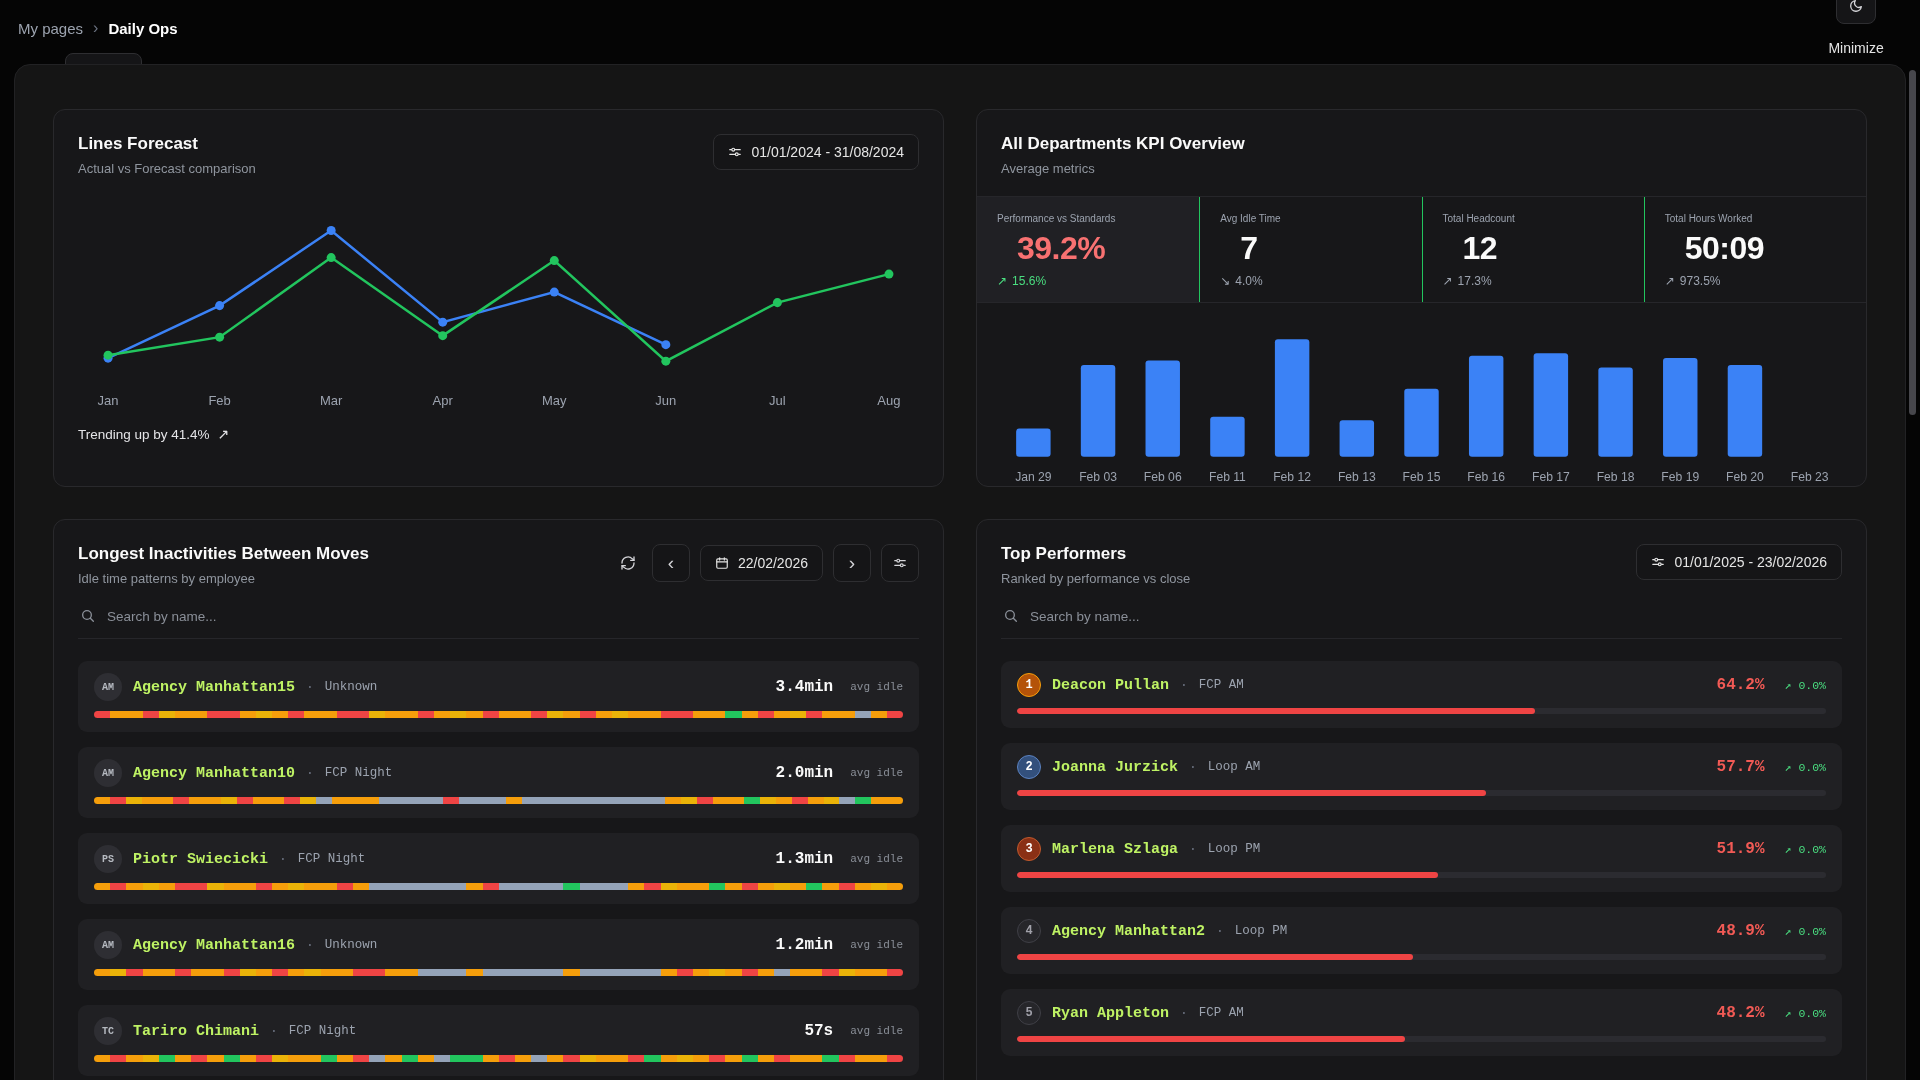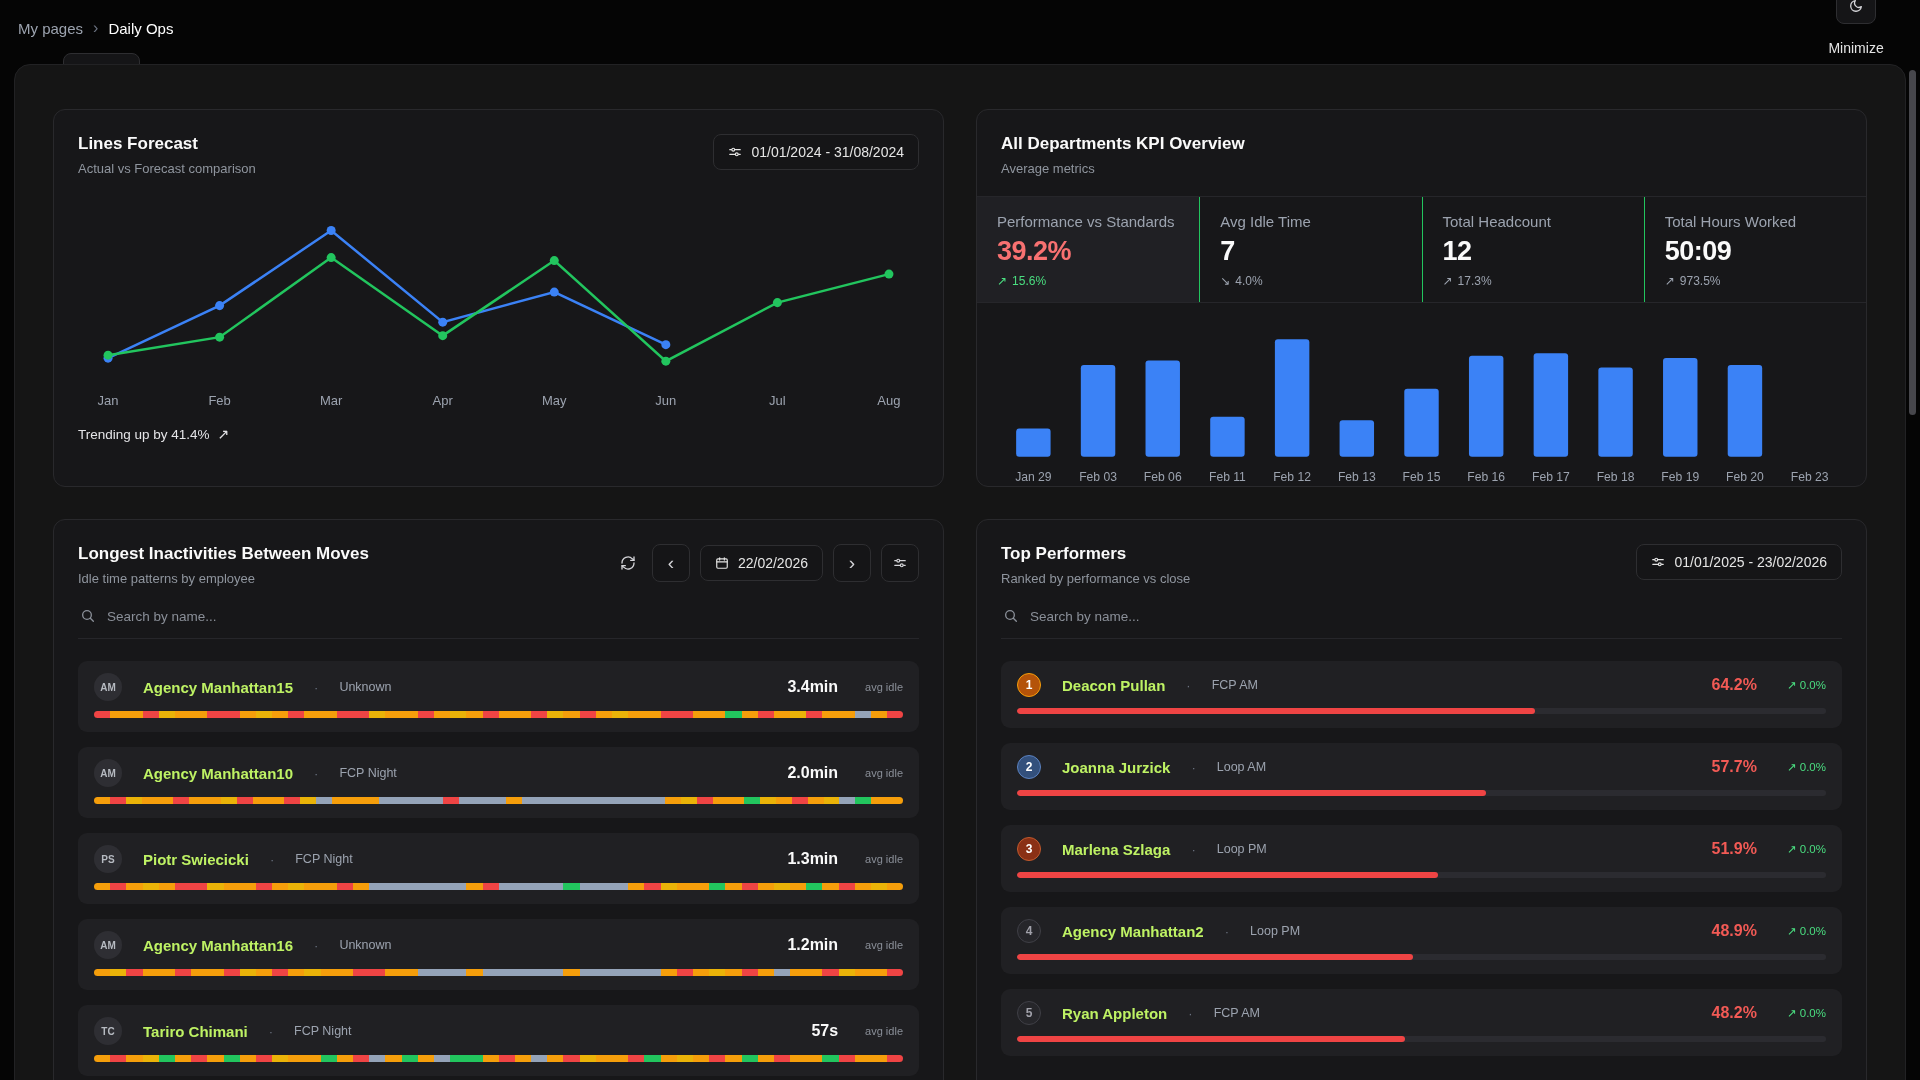--- a/index.html
+++ b/index.html
@@ -9,21 +9,21 @@
   
   .topbar { height:64px; display:flex; align-items:center; justify-content:space-between;
     padding:0 18px; position:relative; background:#050505; }
   .tb-left, .tb-right { display:flex; align-items:center; gap:16px;flex-direction:column; }
   .icon-btn { background:none; border:none; color:#d4d4d8; cursor:pointer; display:flex;
     align-items:center; justify-content:center; padding:6px; border-radius:8px; }
   .icon-btn.bordered { border:1px solid #2e2e31; background:#151517; width:40px; height:36px; }
   .breadcrumb { display:flex; align-items:center; gap:10px; font-size:15px; }
   .bc-parent { color:#9ca3af; cursor:pointer; }
   .bc-sep { color:#6b7280; font-size:16px; }
-  .bc-current { color:#ffffff; font-weight:400; }
+  .bc-current { color:#ffffff; font-weight:700; }
   .btn { display:flex; align-items:center; gap:9px; background:#151517; border:1px solid #2e2e31;
     color:#e5e5e5; border-radius:8px; padding:9px 14px; font-size:14px; cursor:pointer;
     font-family:inherit; white-space:nowrap; }
   .banner-btn { position:absolute; left:50%; transform:translateX(-50%); top:13px;
     font-weight:700; font-size:15px; color:#fafafa; padding:10px 18px; }
   .banner-x { color:#a1a1aa; font-weight:400; font-size:16px; margin-left:4px; }
   .tb-text { background:none; border:none; color:#e5e5e5; font-size:14px; cursor:pointer;
     font-family:inherit; }
 
   .ic { width:16px; height:16px; stroke:currentColor; fill:none; stroke-width:2;
@@ -49,36 +49,36 @@
   .linechart { width:100%; margin-top:22px; display:block; }
   .p-footer { display:flex; align-items:center; gap:8px; font-size:13.5px; color:#e4e4e7;
     margin-top:12px; }
   .p-footer .arr { font-size:14px; }
 
   
   .kpi-band { display:grid; grid-template-columns:repeat(4,1fr); margin:20px -24px 0;
     border-top:1px solid #26262a; border-bottom:1px solid #26262a; }
   .kpi-card { padding:16px 20px 14px; border-left:1px solid #22c55e; cursor:pointer; }
   .kpi-card:first-child { border-left:none; background:#202024; }
-  .kpi-label { font-size:15px; color:#9ca3af; }
-  .kpi-value { font-size:27px; font-weight:700; margin-top:6px; letter-spacing:-0.5px; }
+  .kpi-label { font-size:10px; color:#9ca3af; }
+  .kpi-value { font-size:32px; font-weight:700; margin-top:6px; letter-spacing:-0.5px;margin-left:20px; }
   .kpi-delta { font-size:12px; margin-top:7px; display:flex; gap:5px; align-items:center; }
   .barchart { width:100%; margin-top:16px; display:block; }
 
   
   .search-row { display:flex; align-items:center; gap:11px; color:#8a8f98;
     border-bottom:1px solid #26262a; padding:12px 2px 14px; margin-top:10px; }
   .search-row input { background:transparent; border:none; outline:none; color:#e5e5e5;
     font-size:13.5px; width:100%; font-family:inherit; }
   .search-row input::placeholder { color:#8a8f98; }
 
   
   .rows { margin-top:22px; display:flex; flex-direction:column; gap:15px; }
   .row-card { background:#202023; border-radius:9px; padding:12px 16px 14px; cursor:pointer; }
-  .row-top { display:flex; align-items:center; gap:21px; }
+  .row-top { display:flex; align-items:center; gap:11px;font-family:Liberation Mono, monospace; }
   .avatar { width:28px; height:28px; border-radius:50%; background:#2e2e33; color:#b6bac1;
     font-size:10px; font-weight:700; display:flex; align-items:center; justify-content:center; flex:none; }
   .rname { font-size:15px; font-weight:700; color:#bef264; }
   .rdot { color:#6b7280; font-size:13px; }
   .rdept { color:#9ca3af; font-size:12.5px; }
   .rspacer { flex:1; }
   .rvalue { font-size:16px; font-weight:700; color:#fafafa; }
   .runit { font-size:11px; color:#8a8f98; margin-left:6px; }
   .stripe { display:flex; height:7px; border-radius:4px; overflow:hidden; margin-top:10px; }
   .stripe div { flex:1; }

